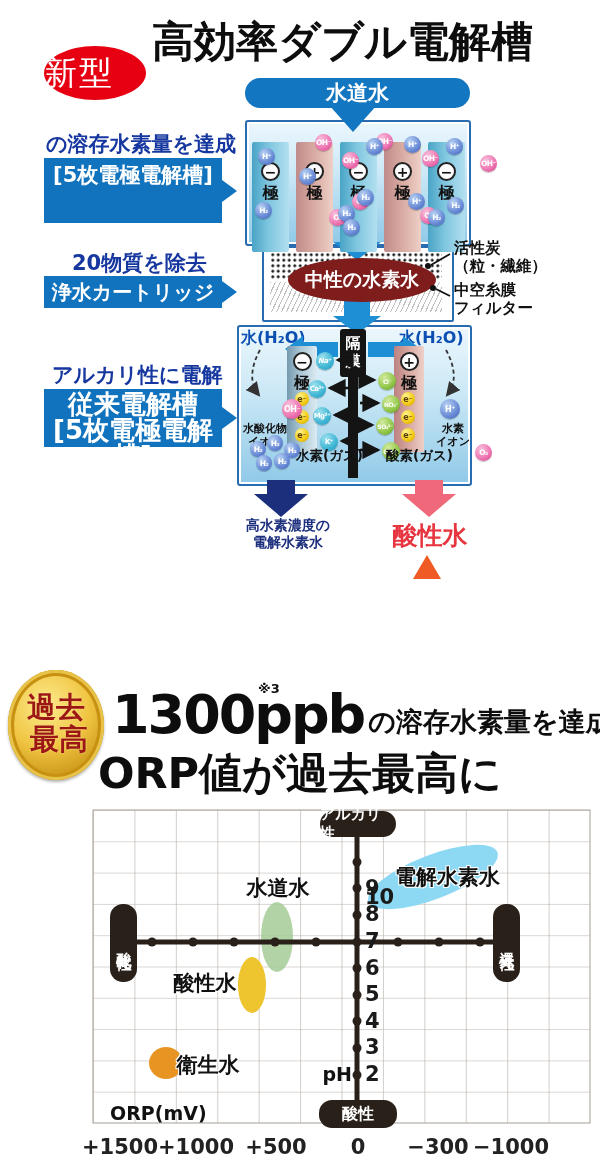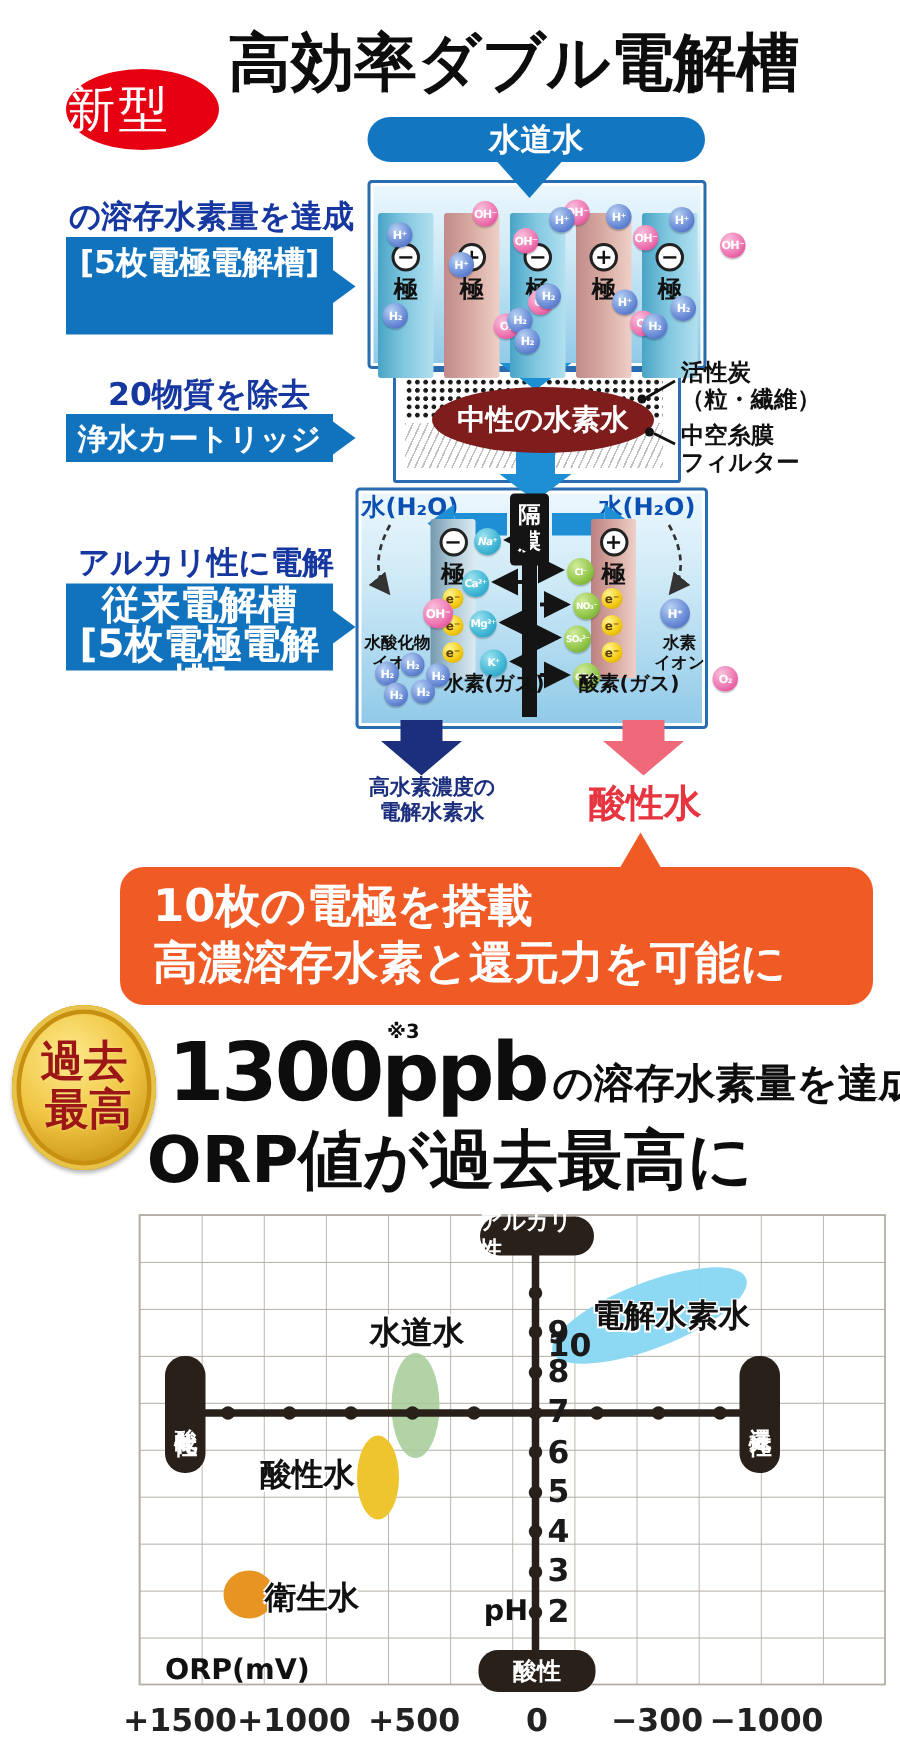--- a/index.html
+++ b/index.html
@@ -201,24 +201,20 @@
   <div class="bluebox" style="left:44px;top:276px;width:178px;height:32px;font-size:20px;line-height:32px;">
     <div>浄水カートリッジ</div>
   </div>
   <div class="bheading" style="left:52px;top:361px;">アルカリ性に電解</div>
   <div class="bluebox" style="left:44px;top:389px;width:178px;height:56px;font-size:26px;line-height:26px;padding-top:2px;">
     <div>従来電解槽</div>
     <div>[5枚電極電解槽]</div>
   </div>
 
   <div class="abs" style="left:413px;top:555px;width:0;height:0;border-left:14px solid transparent;border-right:14px solid transparent;border-bottom:24px solid #f05a24;"></div>
-  <div class="banner">
-    <div>10枚の電極を搭載</div>
-    <div>高濃溶存水素と還元力を可能に</div>
-  </div>
 
   <div class="gold">
     <div>過去</div>
     <div style="margin-left:6px;">最高</div>
   </div>
   <div class="vline">
     <span class="vbig">1300ppb</span>
     <span class="vsuf">の溶存水素量を達成</span>
   </div>
   <div class="vnote">※3</div>

